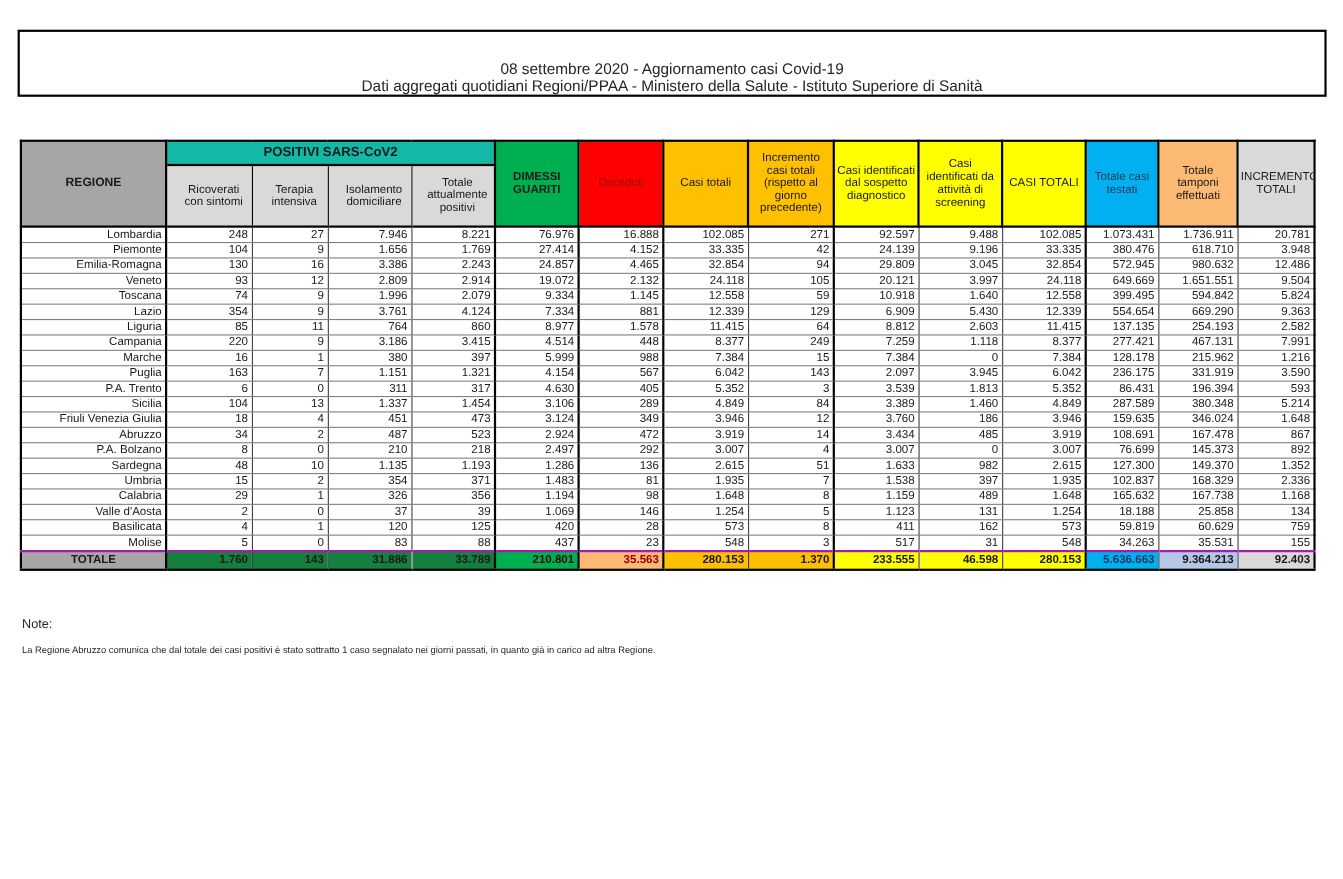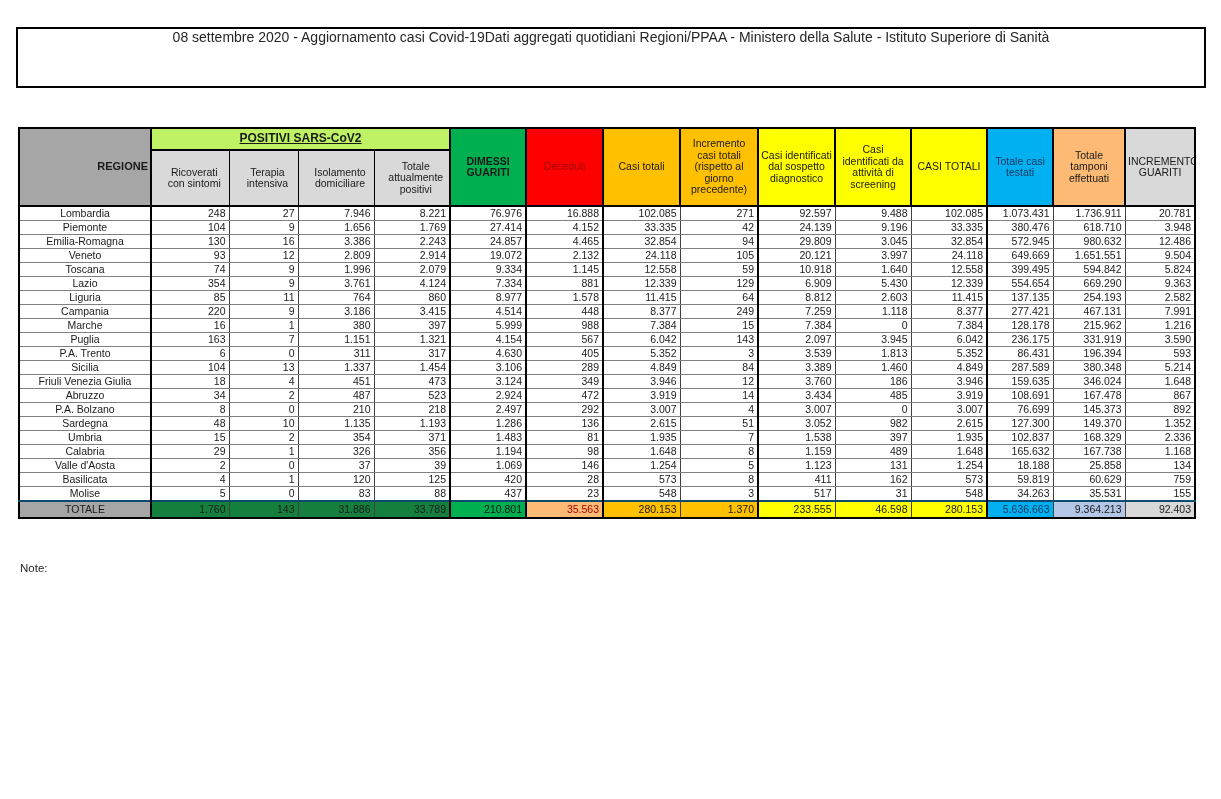--- a/index.html
+++ b/index.html
@@ -1,47 +1,47 @@
 <!DOCTYPE html>
 <html><head>
 <meta charset="utf-8">
 <style>
   html,body{margin:0;padding:0;background:#fff;}
   .canvas{position:relative;width:1221px;height:799px;background:#ffffff;overflow:hidden;
           font-family:"Liberation Sans",sans-serif;color:#1a1a1a;}
 
   
   .title-box{position:absolute;left:16px;top:27px;width:1186px;height:57px;
-             border:2px solid #000;display:flex;flex-direction:row;justify-content:center;}
+             border:2px solid #000;display:flex;flex-direction:column;justify-content:flex-end;}
   .title-line{text-align:center;font-size:14px;color:#262626;}
 
   
   table.covid{position:absolute;left:18px;top:127px;width:1176px;border-collapse:collapse;
               table-layout:fixed;border:2px solid #000;}
   th,td{overflow:hidden;white-space:normal;}
   thead th{border:2px solid #000;font-weight:normal;vertical-align:middle;text-align:center;
            font-size:10.5px;line-height:11.5px;padding:1px 2px;}
-  th.region-h{background:#a6a6a6;font-weight:bold;font-size:11px;text-align:right;}
-  th.group-h{background:#bef264;font-weight:bold;font-size:12px;text-decoration:underline;}
+  th.region-h{background:#a6a6a6;font-weight:bold;font-size:11px;}
+  th.group-h{background:#14b8a6;font-weight:bold;font-size:12px;}
   th.sub-h{background:#d9d9d9;border:1px solid #000;border-bottom:2px solid #000;padding-left:10px;}
   th.green-h{background:#00B050;font-weight:bold;color:#1a1a1a;}
   th.red-h{background:#FF0000;color:#9C0006;}
   th.orange-h{background:#FFC000;}
   th.yellow-h{background:#FFFF00;}
   th.blue-h{background:#00B0F0;color:#17375E;}
   th.lblue-h{background:#fdba74;}
   th.lgray-h{background:#d9d9d9;}
 
   tbody td{border:1px solid #404040;border-top:1px solid #808080;border-bottom:1px solid #808080;
            height:13px;font-size:10.5px;line-height:11px;padding:0 3px;}
-  td.region{text-align:center;}
+  td.region{text-align:right;}
   td.num{text-align:right;}
   td.bL{border-left:2px solid #000;}
 
-  tr.total-row td{border-top:2px solid #0c4a6e;border-bottom:2px solid #000;font-weight:normal;
+  tr.total-row td{border-top:2px solid #a21caf;border-bottom:2px solid #000;font-weight:bold;
                   height:15px;font-size:10.5px;}
   td.tlabel{background:#a6a6a6;text-align:center;}
   td.tgray{background:#15803d;}
   td.tgreen{background:#00B050;color:#111;}
   td.tred{background:#fdba74;color:#9C0006;}
   td.torange{background:#FFC000;}
   td.tyellow{background:#FFFF00;}
   td.tblue{background:#00B0F0;color:#17375E;}
   td.tlblue{background:#B4C7E7;}
   td.tlgray{background:#d9d9d9;}
@@ -84,21 +84,21 @@
         <th colspan="4" class="group-h">POSITIVI SARS-CoV2</th>
         <th rowspan="2" class="green-h">DIMESSI GUARITI</th>
         <th rowspan="2" class="red-h">Deceduti</th>
         <th rowspan="2" class="orange-h">Casi totali</th>
         <th rowspan="2" class="orange-h">Incremento casi totali (rispetto al giorno precedente)</th>
         <th rowspan="2" class="yellow-h">Casi identificati dal sospetto diagnostico</th>
         <th rowspan="2" class="yellow-h">Casi identificati da attività di screening</th>
         <th rowspan="2" class="yellow-h">CASI TOTALI</th>
         <th rowspan="2" class="blue-h">Totale casi testati</th>
         <th rowspan="2" class="lblue-h">Totale tamponi effettuati</th>
-        <th rowspan="2" class="lgray-h">INCREMENTO GUARITI</th>
+        <th rowspan="2" class="lgray-h">INCREMENTO TOTALI</th>
       </tr>
       <tr style="height:56px">
         <th class="sub-h">Ricoverati con sintomi</th>
         <th class="sub-h">Terapia intensiva</th>
         <th class="sub-h">Isolamento domiciliare</th>
         <th class="sub-h">Totale attualmente positivi</th>
       </tr>
     </thead>
     <tbody>
         <tr>
@@ -359,21 +359,21 @@
         <tr>
           <td class="region">Sardegna</td>
           <td class="num bL">48</td>
           <td class="num">10</td>
           <td class="num">1.135</td>
           <td class="num">1.193</td>
           <td class="num bL">1.286</td>
           <td class="num bL">136</td>
           <td class="num bL">2.615</td>
           <td class="num">51</td>
-          <td class="num bL">3.052</td>
+          <td class="num bL">1.633</td>
           <td class="num">982</td>
           <td class="num">2.615</td>
           <td class="num bL">127.300</td>
           <td class="num">149.370</td>
           <td class="num">1.352</td>
         </tr>
         <tr>
           <td class="region">Umbria</td>
           <td class="num bL">15</td>
           <td class="num">2</td>
@@ -472,14 +472,15 @@
           <td class="num tyellow">46.598</td>
           <td class="num tyellow">280.153</td>
           <td class="num tblue bL">5.636.663</td>
           <td class="num tlblue">9.364.213</td>
           <td class="num tlgray">92.403</td>
         </tr>
       </tbody>
   </table>
 
   <div class="note-heading">Note:</div>
+  <div class="note-text">La Regione Abruzzo comunica che dal totale dei casi positivi è stato sottratto 1 caso segnalato nei giorni passati, in quanto già in carico ad altra Regione.</div>
 
 </div>
 
 </body></html>

